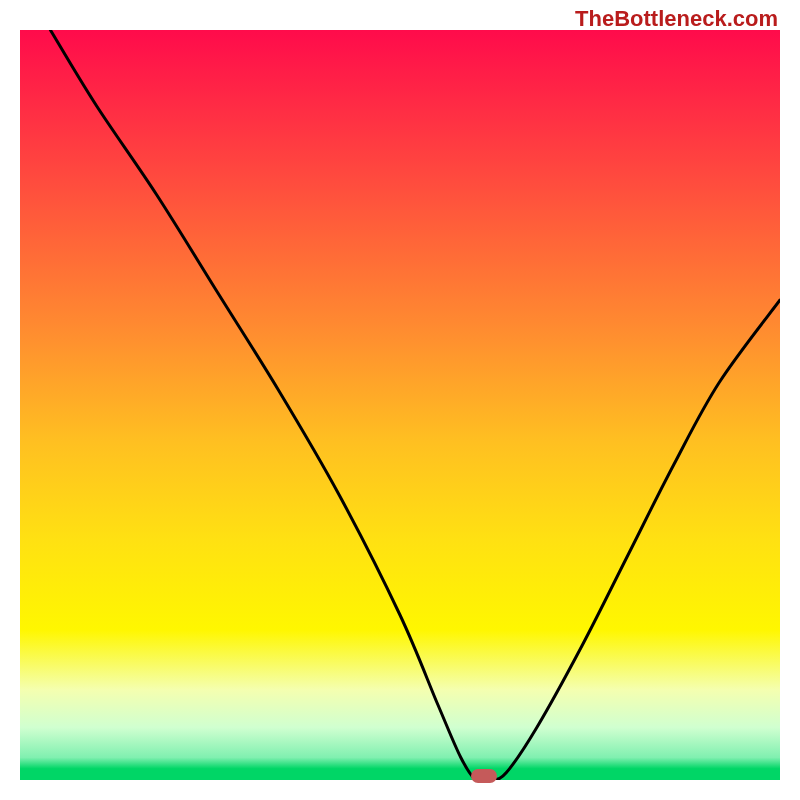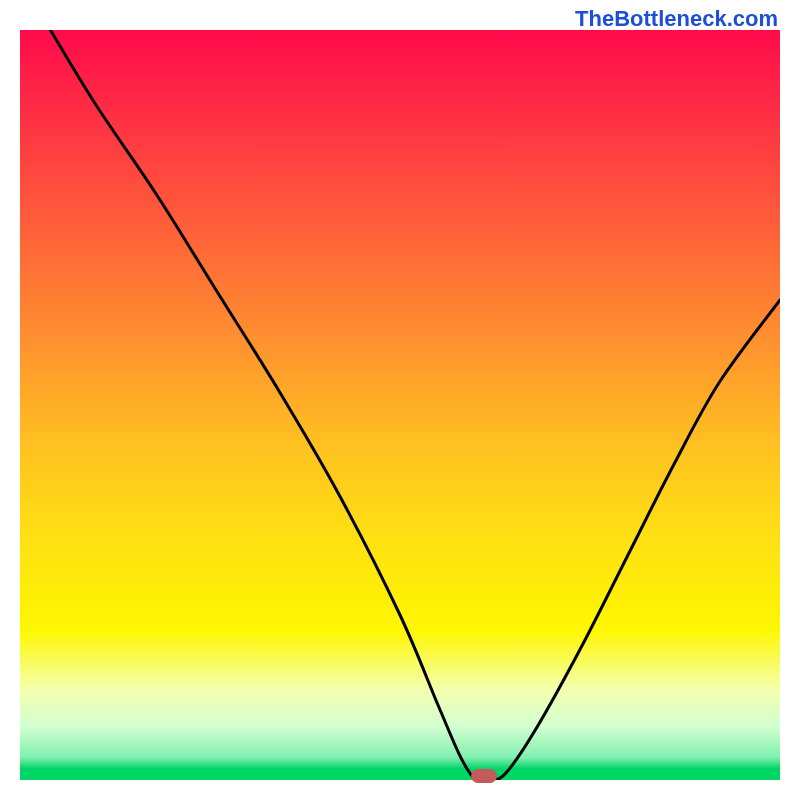--- a/index.html
+++ b/index.html
@@ -32,21 +32,21 @@
     height: 100%;
     pointer-events: none;
   }
   .watermark {
     position: absolute;
     top: 6px;
     right: 22px;
     font-family: Arial, sans-serif;
     font-size: 22px;
     font-weight: bold;
-    color: #1d4ed8;
+    color: #b91c1c;
   }
   .green-strip {
     position: absolute;
     left: 0;
     bottom: 0;
     width: 100%;
     height: 10px;
     background: #00d666;
   }
   .marker {

